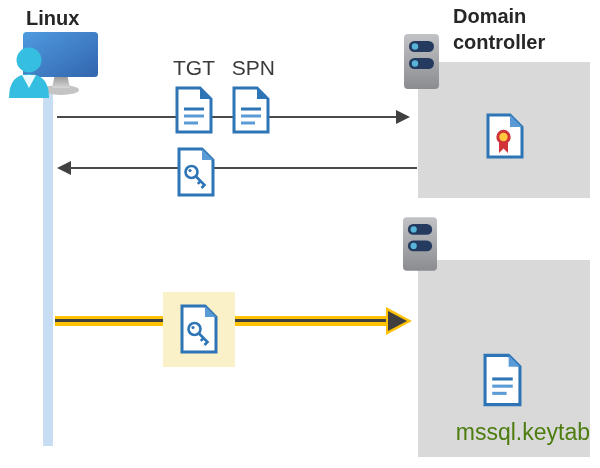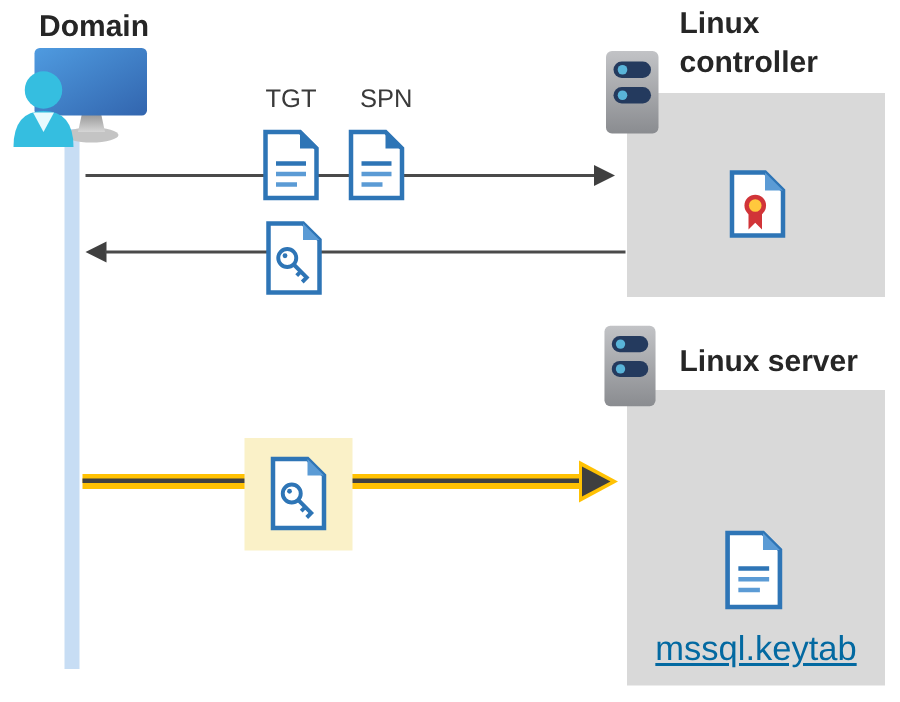--- a/index.html
+++ b/index.html
@@ -2,42 +2,42 @@
 <html><head>
 <meta charset="utf-8">
 <style>
   html,body{margin:0;padding:0;background:#fff;}
   #stage{
     position:relative;width:600px;height:468px;background:#ffffff;
     font-family:"Liberation Sans","DejaVu Sans",sans-serif;overflow:hidden;
   }
   .abs{position:absolute;}
   .title{font-weight:bold;font-size:20px;line-height:26px;color:#262626;}
-  .small-label{font-size:17px;color:#3a3a3a;text-align:center;}
-  .keytab{font-size:23px;color:#0369a1;text-align:center;text-decoration:underline;}
+  .small-label{font-size:21px;color:#3a3a3a;text-align:center;}
+  .keytab{font-size:23px;color:#4d7c0f;text-align:right;}
   .panel{background:#D9D9D9;}
   .lifeline{background:#C7DDF4;}
   .hline{background:#4A4A4A;height:2px;}
   .tri-right{width:0;height:0;border-top:7px solid transparent;border-bottom:7px solid transparent;border-left:14px solid #404040;}
   .tri-left{width:0;height:0;border-top:7px solid transparent;border-bottom:7px solid transparent;border-right:14px solid #404040;}
   .yellow-band{background:#FFC103;height:10px;}
   .yellow-core{background:#404040;height:3px;}
   .ytri-outer{width:0;height:0;border-top:14px solid transparent;border-bottom:14px solid transparent;border-left:26px solid #FFC103;}
   .ytri-inner{width:0;height:0;border-top:10px solid transparent;border-bottom:10px solid transparent;border-left:19px solid #3F3F3F;}
   .highlight{background:#FAF1C8;}
   svg{display:block;}
 </style>
 </head>
 <body>
 
 <div id="stage">
 
   <div class="abs lifeline" style="left:43px;top:86px;width:10px;height:360px;"></div>
 
-  <div class="abs title" style="left:26px;top:5px;">Domain</div>
+  <div class="abs title" style="left:26px;top:5px;">Linux</div>
 
   <div class="abs" style="left:4px;top:30px;">
     <svg width="96" height="68" viewBox="0 0 96 68">
       <defs>
         <linearGradient id="mon" x1="0" y1="0" x2="1" y2="1">
           <stop offset="0" stop-color="#4F9BE0"></stop>
             <stop offset="1" stop-color="#3265AE"></stop>
         </linearGradient>
         <linearGradient id="stand" x1="0" y1="0" x2="0" y2="1">
           <stop offset="0" stop-color="#8C8C8C"></stop>
@@ -86,21 +86,21 @@
     <svg width="38" height="50" viewBox="0 0 38 50">
       <path d="M2 2 H25 L36 13 V48 H2 Z" fill="#fff" stroke="#2E75B6" stroke-width="3"></path>
       <path d="M25 2 L36 13 H25 Z" fill="#5B9BD5"></path>
       <circle cx="14.5" cy="25" r="6" fill="none" stroke="#2E75B6" stroke-width="2.6"></circle>
       <circle cx="13" cy="23.5" r="1.6" fill="#2E75B6"></circle>
       <path d="M19 29.5 L27.5 38 L24.5 41 M23.5 34 L20.8 36.8" fill="none" stroke="#2E75B6" stroke-width="2.6"></path>
     </svg>
   </div>
 
   <div class="abs panel" style="left:418px;top:62px;width:172px;height:136px;"></div>
-  <div class="abs title" style="left:453px;top:3px;width:118px;">Linux controller</div>
+  <div class="abs title" style="left:453px;top:3px;width:118px;">Domain controller</div>
   <div class="abs" style="left:403px;top:33px;">
     <svg width="37" height="57" viewBox="0 0 37 57">
       <defs>
         <linearGradient id="srv1" x1="0" y1="0" x2="0" y2="1">
           <stop offset="0" stop-color="#C2C3C6"></stop>
             <stop offset="1" stop-color="#8A8C90"></stop>
         </linearGradient>
       </defs>
       <rect x="1" y="1" width="35" height="55" rx="4" fill="url(#srv1)"></rect>
       <rect x="6" y="8" width="25" height="11" rx="5.5" fill="#243A5E"></rect>
@@ -130,21 +130,20 @@
     <svg width="40" height="50" viewBox="0 0 38 50">
       <path d="M2 2 H25 L36 13 V48 H2 Z" fill="#fff" stroke="#2E75B6" stroke-width="3"></path>
       <path d="M25 2 L36 13 H25 Z" fill="#5B9BD5"></path>
       <circle cx="14.5" cy="25" r="6" fill="none" stroke="#2E75B6" stroke-width="2.6"></circle>
       <circle cx="13" cy="23.5" r="1.6" fill="#2E75B6"></circle>
       <path d="M19 29.5 L27.5 38 L24.5 41 M23.5 34 L20.8 36.8" fill="none" stroke="#2E75B6" stroke-width="2.6"></path>
     </svg>
   </div>
 
   <div class="abs panel" style="left:418px;top:260px;width:172px;height:197px;"></div>
-  <div class="abs title" style="left:453px;top:228px;width:140px;">Linux server</div>
   <div class="abs" style="left:402px;top:216px;">
     <svg width="36" height="56" viewBox="0 0 37 57">
       <defs>
         <linearGradient id="srv2" x1="0" y1="0" x2="0" y2="1">
           <stop offset="0" stop-color="#C2C3C6"></stop>
             <stop offset="1" stop-color="#8A8C90"></stop>
         </linearGradient>
       </defs>
       <rect x="1" y="1" width="35" height="55" rx="4" fill="url(#srv2)"></rect>
       <rect x="6" y="8" width="25" height="11" rx="5.5" fill="#243A5E"></rect>

